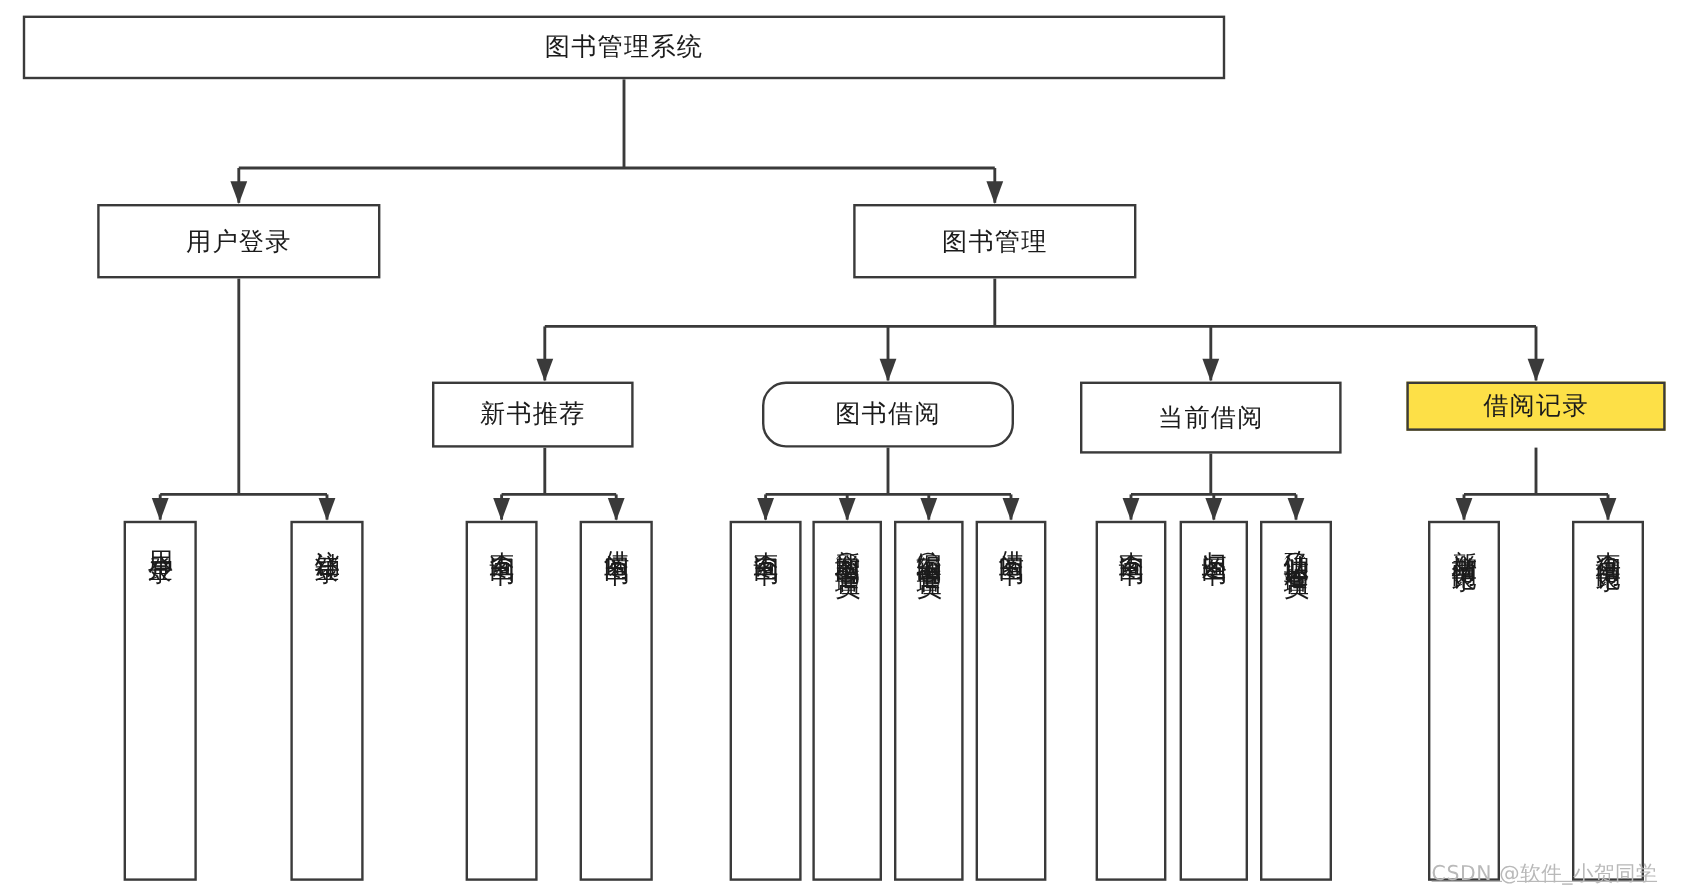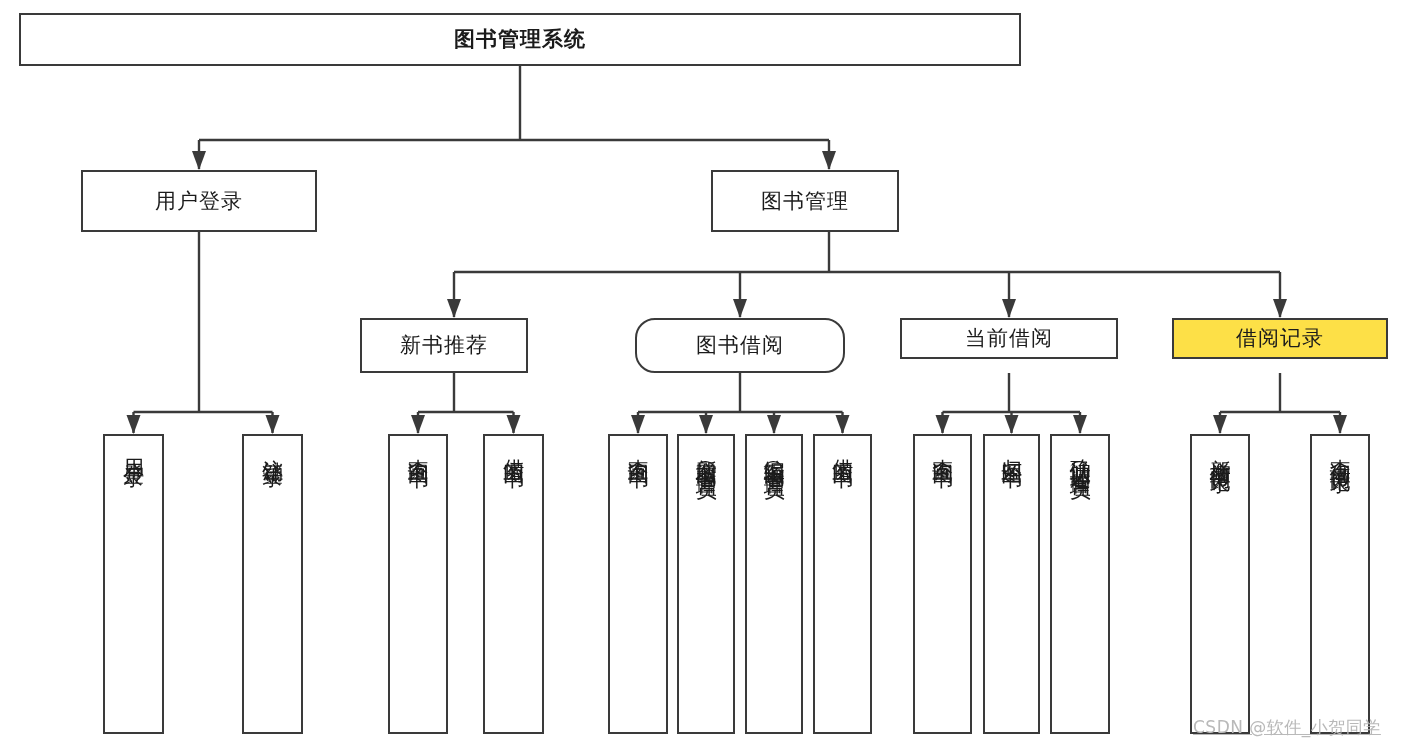--- a/index.html
+++ b/index.html
@@ -119,36 +119,36 @@
       <polygon points="1073,415 1087,415 1080,434" fill="#3a3a3a"></polygon>
       <line x1="1280" y1="373" x2="1280" y2="412" stroke="#3a3a3a" stroke-width="2.4"></line>
       <line x1="1220" y1="412" x2="1340" y2="412" stroke="#3a3a3a" stroke-width="2.4"></line>
       <line x1="1220" y1="412" x2="1220" y2="433" stroke="#3a3a3a" stroke-width="2.4"></line>
       <polygon points="1213,415 1227,415 1220,434" fill="#3a3a3a"></polygon>
       <line x1="1340" y1="412" x2="1340" y2="433" stroke="#3a3a3a" stroke-width="2.4"></line>
       <polygon points="1333,415 1347,415 1340,434" fill="#3a3a3a"></polygon>
     </svg>
 
   <div id="nodes-layer">
-      <div class="node node-h" style="left: 19px; top: 13px; width: 1002px; height: 53px; border-color: rgb(58, 58, 58); background: rgb(255, 255, 255); font-weight: bold;">
+      <div class="node node-h" style="left: 19px; top: 13px; width: 1002px; height: 53px; border-color: rgb(58, 58, 58); background: rgb(255, 255, 255);">
         <span class="node-label">图书管理系统</span>
       </div>
       <div class="node node-h" style="left: 81px; top: 170px; width: 236px; height: 62px; border-color: rgb(58, 58, 58); background: rgb(255, 255, 255);">
         <span class="node-label">用户登录</span>
       </div>
-      <div class="node node-h" style="left: 711px; top: 170px; width: 188px; height: 62px; border-color: rgb(58, 58, 58); background: rgb(255, 255, 255);">
+      <div class="node node-h" style="left: 711px; top: 170px; width: 236px; height: 62px; border-color: rgb(58, 58, 58); background: rgb(255, 255, 255);">
         <span class="node-label">图书管理</span>
       </div>
       <div class="node node-h" style="left: 360px; top: 318px; width: 168px; height: 55px; border-color: rgb(58, 58, 58); background: rgb(255, 255, 255);">
         <span class="node-label">新书推荐</span>
       </div>
       <div class="node node-h" style="left: 635px; top: 318px; width: 210px; height: 55px; border-color: rgb(58, 58, 58); background: rgb(255, 255, 255); border-radius: 20px;">
         <span class="node-label">图书借阅</span>
       </div>
-      <div class="node node-h" style="left: 900px; top: 318px; width: 218px; height: 41px; border-color: rgb(58, 58, 58); background: rgb(255, 255, 255);">
+      <div class="node node-h" style="left: 900px; top: 318px; width: 218px; height: 60px; border-color: rgb(58, 58, 58); background: rgb(255, 255, 255);">
         <span class="node-label">当前借阅</span>
       </div>
       <div class="node node-h" style="left: 1172px; top: 318px; width: 216px; height: 41px; border-color: rgb(58, 58, 58); background: #fde047;">
         <span class="node-label">借阅记录</span>
       </div>
       <div class="node node-v" style="left: 103px; top: 434px; width: 61px; height: 300px; border-color: rgb(58, 58, 58); background: rgb(255, 255, 255);">
         <span class="node-label">用户登录</span>
       </div>
       <div class="node node-v" style="left: 242px; top: 434px; width: 61px; height: 300px; border-color: rgb(58, 58, 58); background: rgb(255, 255, 255);">
         <span class="node-label">注销登录</span>

